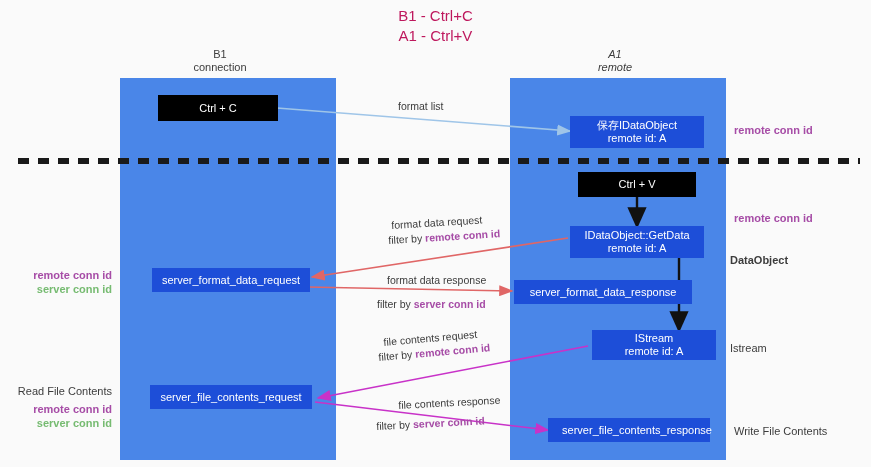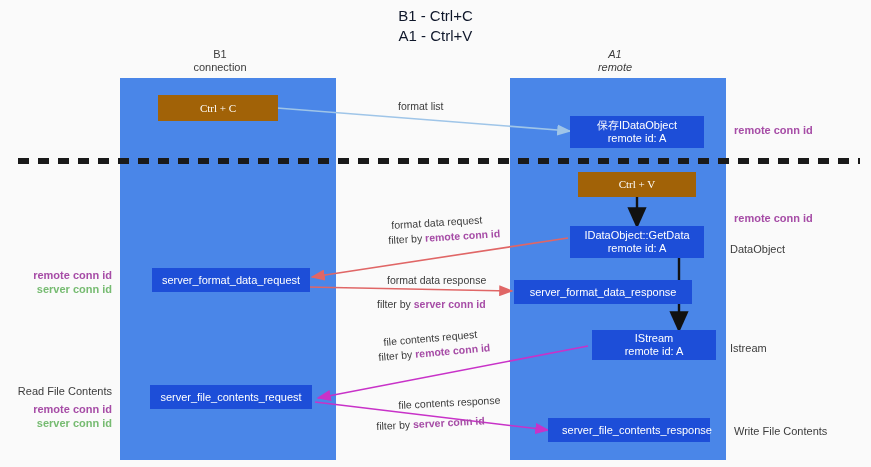--- a/index.html
+++ b/index.html
@@ -1,26 +1,26 @@
 <!DOCTYPE html>
 <html><head>
 <meta charset="utf-8">
 <style>
   html,body{margin:0;padding:0;background:#fafafa;}
   body{width:871px;height:467px;position:relative;overflow:hidden;
        font-family:"Liberation Sans","DejaVu Sans",sans-serif;color:#3c3c3c;}
   #stage{position:absolute;inset:0;}
   .lane{position:absolute;background:#4a86e8;}
   .lane-head{position:absolute;text-align:center;font-size:11px;line-height:13px;color:#3c3c3c;}
-  .title{position:absolute;left:0;right:0;top:6px;text-align:center;font-size:15px;line-height:20px;color:#0f172a;}
+  .title{position:absolute;left:0;right:0;top:6px;text-align:center;font-size:15px;line-height:20px;color:#be185d;}
   .box{position:absolute;box-sizing:border-box;display:flex;flex-direction:column;
        align-items:center;justify-content:center;text-align:center;
        font-size:11px;line-height:13px;color:#ffffff;}
   .orange{background:#1d4ed8;}
-  .green{background:#a16207;font-family:Liberation Serif, serif;}
+  .green{background:#000000;}
   .side{position:absolute;font-size:11px;line-height:14px;}
   .purple{color:#a64ca6;font-weight:bold;}
   .greentx{color:#76bb71;font-weight:bold;}
   .black{color:#3c3c3c;}
   .edgelbl{position:absolute;font-size:10.5px;line-height:13px;color:#3c3c3c;white-space:nowrap;}
   .edgelbl .purple{font-weight:bold;}
   svg#wires{position:absolute;inset:0;width:871px;height:467px;pointer-events:none;}
   .r{text-align:right;}
 </style>
 </head>
@@ -145,17 +145,17 @@
   </div>
 
   <div class="side r black" style="left:0;top:384px;width:112px;">Read File Contents</div>
   <div class="side r" style="left:0;top:402px;width:112px;">
     <div class="purple">remote conn id</div>
     <div class="greentx">server conn id</div>
   </div>
 
   <div class="side purple" style="left:734px;top:123px;">remote conn id</div>
   <div class="side purple" style="left:734px;top:211px;">remote conn id</div>
-  <div class="side black" style="left:730px;top:242px;">DataObject</div>
+  <div class="side black" style="left:730px;top:253px;font-weight:bold;">DataObject</div>
   <div class="side black" style="left:730px;top:341px;">Istream</div>
   <div class="side black" style="left:734px;top:424px;">Write File Contents</div>
 
 </div>
 
 </body></html>

